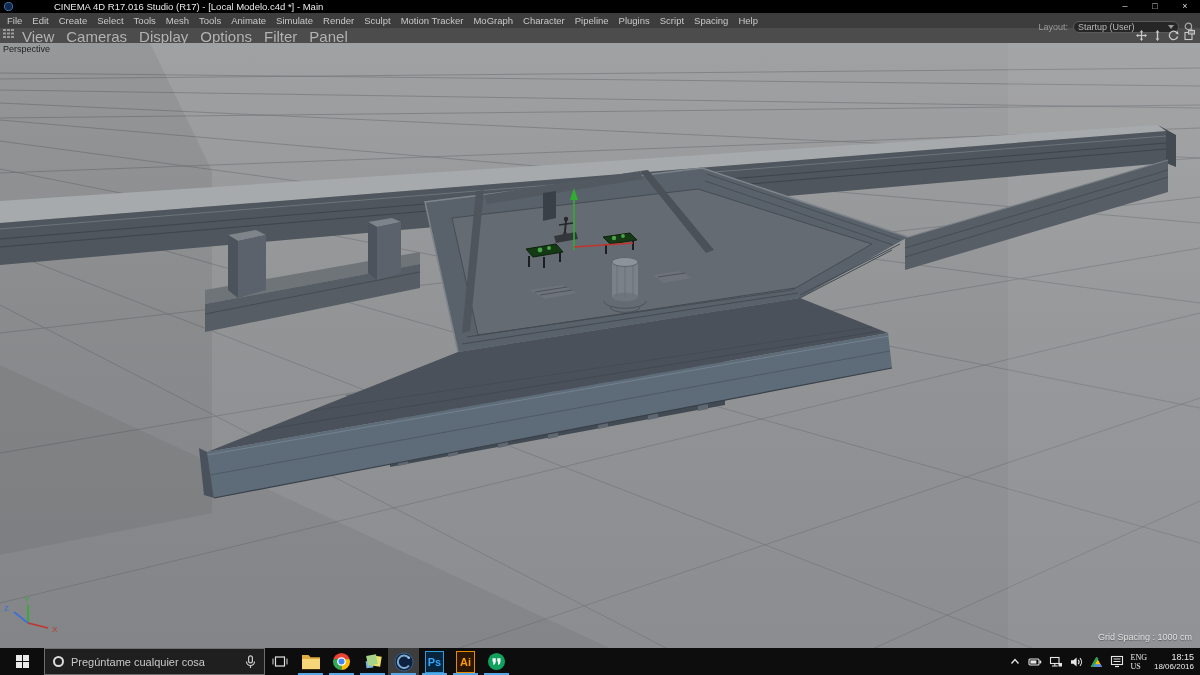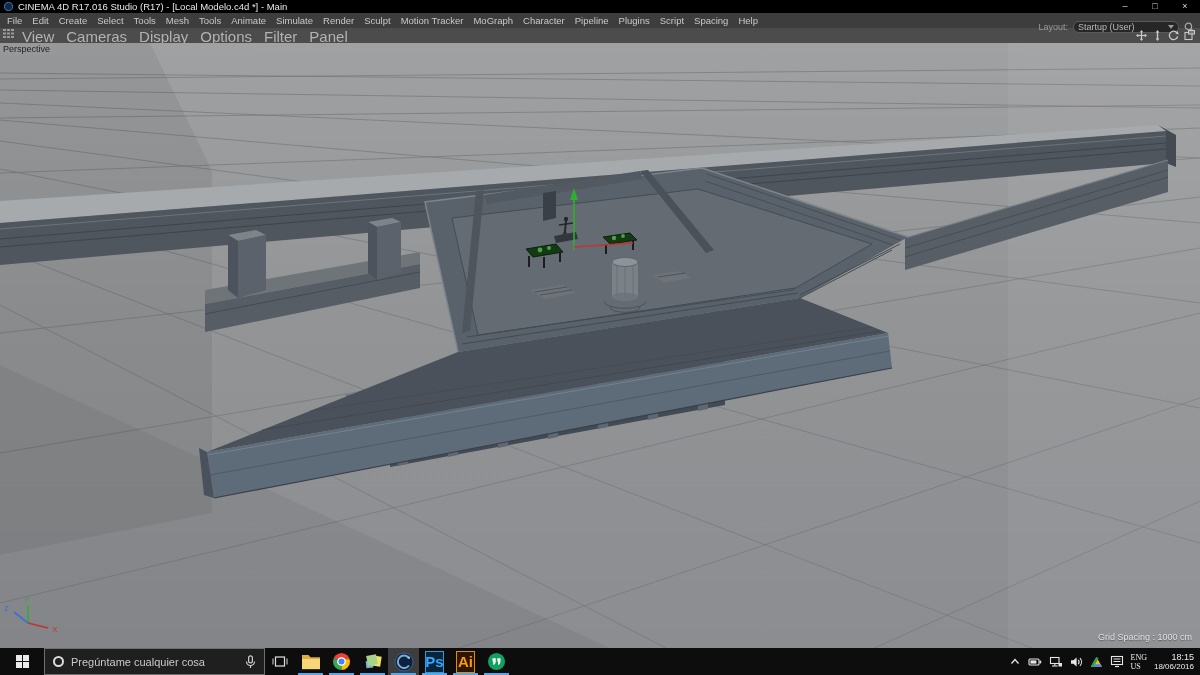--- a/index.html
+++ b/index.html
@@ -1,21 +1,21 @@
 <!DOCTYPE html>
 <html><head>
 <meta charset="utf-8">
 <style>
   * { margin:0; padding:0; box-sizing:border-box; }
   html,body { width:1200px; height:675px; overflow:hidden; background:#000;
     font-family:"Liberation Sans", sans-serif; -webkit-font-smoothing:antialiased; }
 
   
   .titlebar { height:13px; background:#000; display:flex; align-items:center;
-    padding-left:4px; color:#e9e9e9; font-size:9.5px; }
+    padding-left:4px; color:#e9e9e9; font-size:9.5px;gap:36px; }
   .app-ico { width:9px; height:9px; margin-right:5px; flex:0 0 auto; }
   .win-controls { margin-left:auto; display:flex; }
   .win-controls span { width:30px; text-align:center; font-size:9px; color:#d8d8d8; line-height:13px; cursor:default; }
 
   
   .menubar { height:15px; background:#3d3d3d; display:flex; align-items:center;
     font-size:9.5px; color:#c9c9c9; padding-left:2px; }
   .menubar .mi { padding:0 5px; white-space:nowrap; }
   .menubar-right { margin-left:auto; display:flex; align-items:center; gap:5px; padding-right:5px;margin-top:13px; }
   .layout-label { color:#9b9b9b; font-size:9px; }
@@ -49,21 +49,21 @@
   .cortana-ring { width:11px; height:11px; border:2px solid #dcdcdc; border-radius:50%; flex:0 0 auto; }
   .tb-search input { flex:1; min-width:0; background:transparent; border:0; outline:0;
     color:#c9c9c9; font-size:11px; font-family:inherit; }
   .tb-search input::placeholder { color:#c9c9c9; opacity:1; }
   .tb-taskview { width:30px; }
   .tb-apps { display:flex; }
   .tb-app { width:31px; position:relative; display:flex; align-items:center; justify-content:center; }
   .tb-app.active { background:#3d3d3d; }
   .tb-app .ul { position:absolute; left:3px; right:3px; bottom:0; height:2px; background:#57a8e8; }
   .badge { width:19px; height:22px; display:flex; align-items:center; justify-content:center;
-    font-size:15px; font-weight:bold; }
+    font-size:11px; font-weight:bold; }
   .ps-badge { background:#07263d; border:1px solid #2f9bd8; color:#31a8ff; }
   .ai-badge { background:#2d1600; border:1px solid #e68a00; color:#ff9c00; }
   .tb-tray { margin-left:auto; display:flex; align-items:center; gap:7px; padding-right:6px; }
   .tray-ico { display:flex; align-items:center; justify-content:center; }
   .tray-lang { font-size:8px; line-height:9px; color:#ececec;font-family:Liberation Serif, serif; }
   .tray-clock { font-size:9px; line-height:10px; color:#ececec; text-align:right; }
   .tray-clock .date { font-size:8px; }
 </style>
 </head>
 <body>

